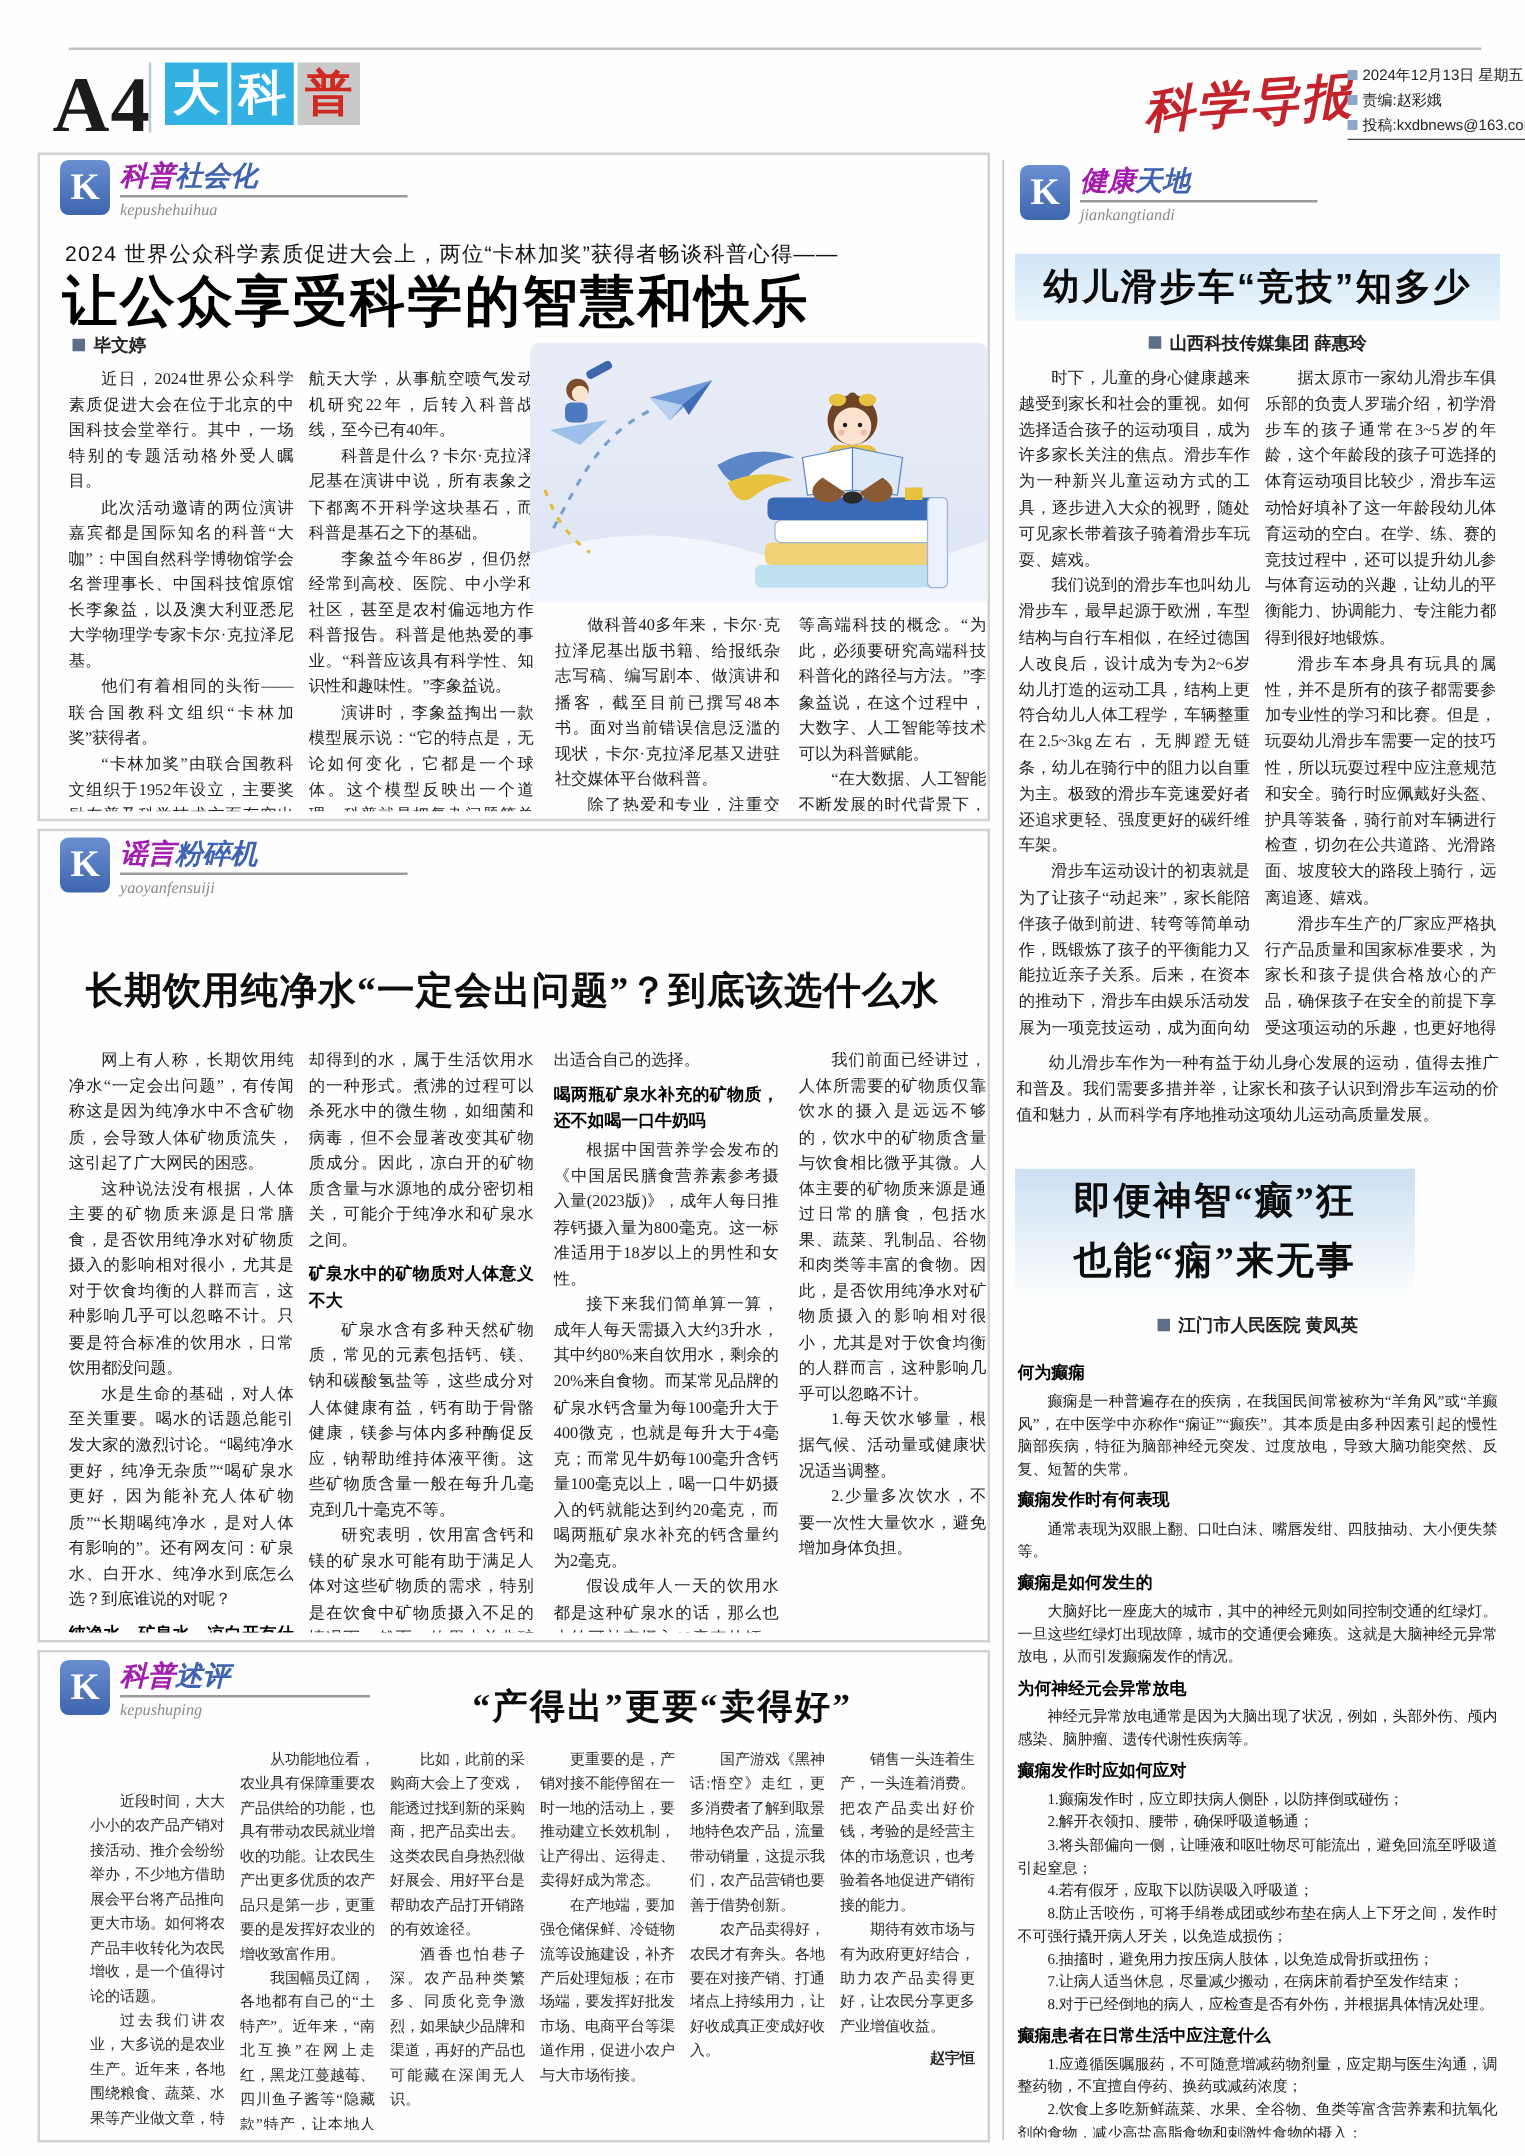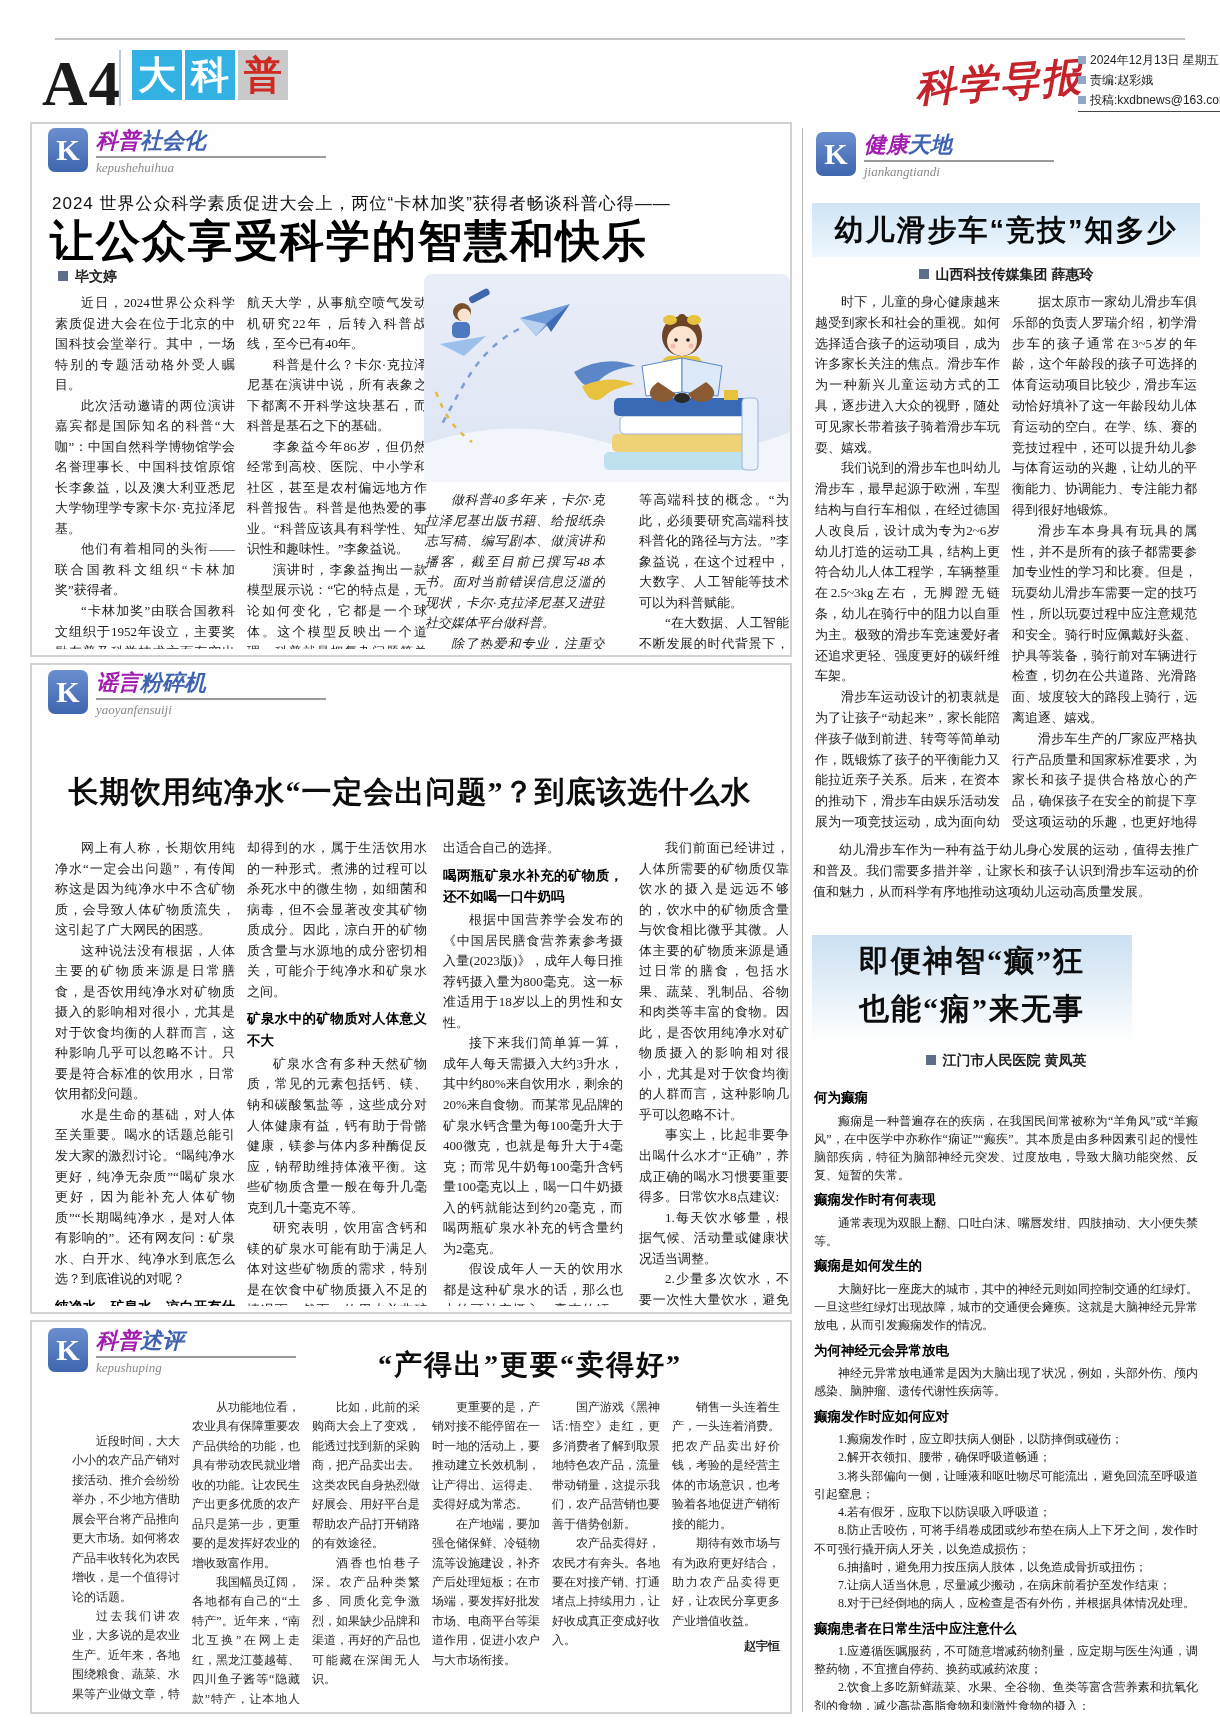--- a/index.html
+++ b/index.html
@@ -98,21 +98,21 @@
       <p class="para">此次活动邀请的两位演讲嘉宾都是国际知名的科普“大咖”：中国自然科学博物馆学会名誉理事长、中国科技馆原馆长李象益，以及澳大利亚悉尼大学物理学专家卡尔·克拉泽尼基。</p>
       <p class="para">他们有着相同的头衔——联合国教科文组织“卡林加奖”获得者。</p>
       <p class="para">“卡林加奖”由联合国教科文组织于1952年设立，主要奖励在普及科学技术方面有突出贡献的人，奖励范围包括科学家、新闻工作者、教育家和作家等。2013年获得“卡林加奖”的李象益是首个荣获该奖项的中国人。卡尔·克拉泽尼基在2019年高票获得“卡林加奖”。</p>
     </div>
   <div class="col" style="left:247px;top:293px;width:180px;height:356px;">
       <p class="cont">航天大学，从事航空喷气发动机研究22年，后转入科普战线，至今已有40年。</p>
       <p class="para">科普是什么？卡尔·克拉泽尼基在演讲中说，所有表象之下都离不开科学这块基石，而科普是基石之下的基础。</p>
       <p class="para">李象益今年86岁，但仍然经常到高校、医院、中小学和社区，甚至是农村偏远地方作科普报告。科普是他热爱的事业。“科普应该具有科学性、知识性和趣味性。”李象益说。</p>
       <p class="para">演讲时，李象益掏出一款模型展示说：“它的特点是，无论如何变化，它都是一个球体。这个模型反映出一个道理，科普就是把复杂问题简单化。”</p>
     </div>
-  <div class="col" style="left:425px;top:490px;width:180px;height:159px;font-style:italic;">
+  <div class="col" style="left:444px;top:490px;width:180px;height:159px;">
       <p class="para">做科普40多年来，卡尔·克拉泽尼基出版书籍、给报纸杂志写稿、编写剧本、做演讲和播客，截至目前已撰写48本书。面对当前错误信息泛滥的现状，卡尔·克拉泽尼基又进驻社交媒体平台做科普。</p>
       <p class="para">除了热爱和专业，注重交流也是李象益做科普的一个心得：“我非常注意向世界同行学习、加强交流，重视科普理论建设，探索科普教育如何发展。”</p>
     </div>
   <div class="col" style="left:639px;top:490px;width:150px;height:159px;">
       <p class="cont">等高端科技的概念。“为此，必须要研究高端科技科普化的路径与方法。”李象益说，在这个过程中，大数字、人工智能等技术可以为科普赋能。</p>
       <p class="para">“在大数据、人工智能不断发展的时代背景下，应该把公众具备科学素质的标准提高到新高度。科普不仅要让公众知道科学知识、科学方法、科学思想，还要培养公众的科学精神。这是当今科普工作者的一个重要任务。”李象益说，“我将为热爱的科普事业不断探索，深耕中国科普事业沃土，不断提高科学素质，享受科学的智慧与快乐！”</p>
     </div>
 
   <div class="abs" style="left:424px;top:274px;width:366px;height:208px;">
     <svg width="366" height="208" viewBox="0 0 366 208">
@@ -261,21 +261,20 @@
     </div>
   <div class="col" style="left:443px;top:838px;width:180px;height:468px;">
       <p class="cont">出适合自己的选择。</p>
       <p class="subhead">喝两瓶矿泉水补充的矿物质，还不如喝一口牛奶吗</p>
       <p class="para">根据中国营养学会发布的《中国居民膳食营养素参考摄入量(2023版)》，成年人每日推荐钙摄入量为800毫克。这一标准适用于18岁以上的男性和女性。</p>
       <p class="para">接下来我们简单算一算，成年人每天需摄入大约3升水，其中约80%来自饮用水，剩余的20%来自食物。而某常见品牌的矿泉水钙含量为每100毫升大于400微克，也就是每升大于4毫克；而常见牛奶每100毫升含钙量100毫克以上，喝一口牛奶摄入的钙就能达到约20毫克，而喝两瓶矿泉水补充的钙含量约为2毫克。</p>
       <p class="para">假设成年人一天的饮用水都是这种矿泉水的话，那么也大约可补充摄入10毫克的钙，与每日推荐摄入量相比是远远不够的。毕竟钙的摄入主要通过均衡的饮食来获得，比如，富含钙的食物包括奶及奶制品、豆类及豆制品、深绿色叶菜和某些坚果等。</p>
     </div>
   <div class="col" style="left:639px;top:838px;width:150px;height:468px;">
       <p class="para">我们前面已经讲过，人体所需要的矿物质仅靠饮水的摄入是远远不够的，饮水中的矿物质含量与饮食相比微乎其微。人体主要的矿物质来源是通过日常的膳食，包括水果、蔬菜、乳制品、谷物和肉类等丰富的食物。因此，是否饮用纯净水对矿物质摄入的影响相对很小，尤其是对于饮食均衡的人群而言，这种影响几乎可以忽略不计。</p>
-      <p class="para">事实上，比起非要争出喝什么水才“正确”，养成正确的喝水习惯要重要得多。日常饮水8点建议:</p>
       <p class="para">1.每天饮水够量，根据气候、活动量或健康状况适当调整。</p>
       <p class="para">2.少量多次饮水，不要一次性大量饮水，避免增加身体负担。</p>
     </div>
 
   <div class="abs frame" style="left:30px;top:1320px;width:758px;height:390px;"></div>
 
   <div class="abs seclogo" style="left:48px;top:1328px;">
     <div class="k">K</div>
     <div class="names">
       <div class="row1"><span class="black">科普</span><span class="blue">述评</span></div>

